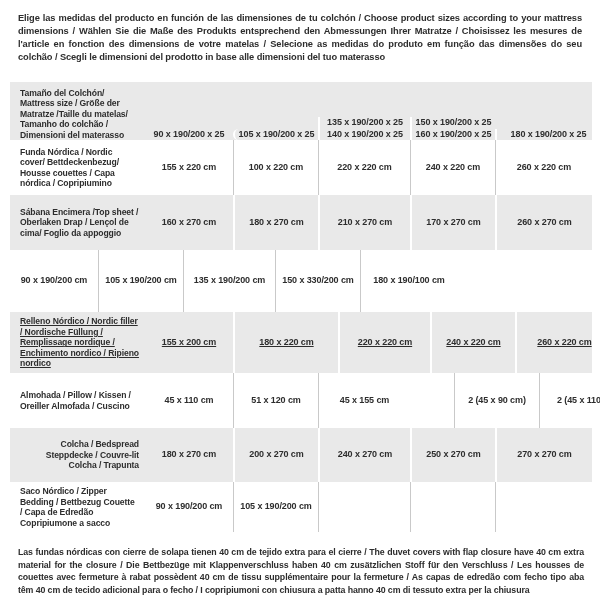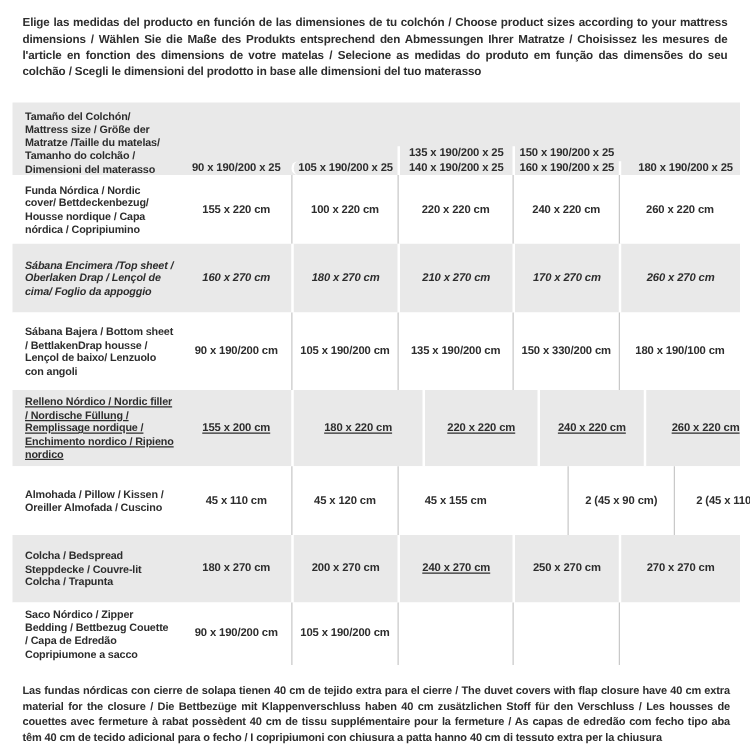--- a/index.html
+++ b/index.html
@@ -94,64 +94,63 @@
         <div class="cell label" style="width: 135px;">Tamaño del Colchón/ Mattress size / Größe der Matratze /Taille du matelas/ Tamanho do colchão / Dimensioni del materasso</div>
         <div class="cell value" style="width: 88px;">90 x 190/200 x 25</div>
         <div class="cell value divided" style="width: 85px; border-radius: 29px;">105 x 190/200 x 25</div>
         <div class="cell value divided" style="width: 92px;">135 x 190/200 x 25
 140 x 190/200 x 25</div>
         <div class="cell value divided" style="width: 85px;">150 x 190/200 x 25
 160 x 190/200 x 25</div>
         <div class="cell value divided" style="width: 105px;">180 x 190/200 x 25</div>
       </div>
       <div class="row white" style="height: 55px;">
-        <div class="cell label" style="width: 135px;">Funda Nórdica /  Nordic cover/ Bettdeckenbezug/ Housse nordique  / Capa nórdica / Copripiumino</div>
+        <div class="cell label" style="width: 135px;">Funda Nórdica /  Nordic cover/ Bettdeckenbezug/ Housse couettes  / Capa nórdica / Copripiumino</div>
         <div class="cell value" style="width: 88px;">155 x 220 cm</div>
         <div class="cell value divided" style="width: 85px;">100 x 220 cm</div>
         <div class="cell value divided" style="width: 92px;">220 x 220 cm</div>
         <div class="cell value divided" style="width: 85px;">240 x 220 cm</div>
         <div class="cell value divided" style="width: 97px;">260 x 220 cm</div>
       </div>
-      <div class="row gray" style="height: 55px; font-style: italic;">
+      <div class="row gray" style="height: 55px;">
         <div class="cell label" style="width: 135px;">Sábana Encimera /Top sheet / Oberlaken Drap / Lençol de cima/ Foglio da appoggio</div>
         <div class="cell value" style="width: 88px;">160 x 270 cm</div>
         <div class="cell value divided" style="width: 85px;">180 x 270 cm</div>
         <div class="cell value divided" style="width: 92px;">210 x 270 cm</div>
         <div class="cell value divided" style="width: 85px;">170 x 270 cm</div>
         <div class="cell value divided" style="width: 97px;">260 x 270 cm</div>
       </div>
       <div class="row white" style="height: 62px;">
-        <div class="cell label" style="width: 135px;">Sábana Bajera / Bottom sheet / BettlakenDrap housse / Lençol de baixo/ Lenzuolo con angoli</div>
         <div class="cell value" style="width: 88px;">90 x 190/200 cm</div>
         <div class="cell value divided" style="width: 85px;">105 x 190/200 cm</div>
         <div class="cell value divided" style="width: 92px;">135 x 190/200 cm</div>
         <div class="cell value divided" style="width: 85px;">150 x 330/200 cm</div>
         <div class="cell value divided" style="width: 97px;">180 x 190/100 cm</div>
       </div>
       <div class="row gray" style="height: 61px; text-decoration: underline;">
         <div class="cell label" style="width: 135px;">Relleno Nórdico / Nordic filler / Nordische Füllung / Remplissage nordique / Enchimento nordico / Ripieno nordico</div>
         <div class="cell value" style="width: 88px;">155 x 200 cm</div>
         <div class="cell value divided" style="width: 105px;">180 x 220 cm</div>
         <div class="cell value divided" style="width: 92px;">220 x 220 cm</div>
         <div class="cell value divided" style="width: 85px;">240 x 220 cm</div>
         <div class="cell value divided" style="width: 97px;">260 x 220 cm</div>
       </div>
       <div class="row white" style="height: 55px;">
         <div class="cell label" style="width: 135px;">Almohada  / Pillow / Kissen / Oreiller Almofada / Cuscino</div>
         <div class="cell value" style="width: 88px;">45 x 110 cm</div>
-        <div class="cell value divided" style="width: 85px;">45 x 120 cm</div>
+        <div class="cell value divided" style="width: 85px;">51 x 120 cm</div>
         <div class="cell value divided" style="width: 92px;">45 x 155 cm</div>
         <div class="cell value divided" style="width: 85px; margin-left: 44px;">2 (45 x 90 cm)</div>
         <div class="cell value divided" style="width: 97px;">2 (45 x 110 cm)</div>
       </div>
       <div class="row gray" style="height: 54px;">
-        <div class="cell label" style="width: 135px;">Colcha / Bedspread Steppdecke / Couvre-lit Colcha / Trapunta</div>
+        <div class="cell label" style="width: 135px; text-align: right;">Colcha / Bedspread Steppdecke / Couvre-lit Colcha / Trapunta</div>
         <div class="cell value" style="width: 88px;">180 x 270 cm</div>
         <div class="cell value divided" style="width: 85px;">200 x 270 cm</div>
-        <div class="cell value divided" style="width: 92px; text-decoration: underline;">240 x 270 cm</div>
+        <div class="cell value divided" style="width: 92px;">240 x 270 cm</div>
         <div class="cell value divided" style="width: 85px;">250 x 270 cm</div>
         <div class="cell value divided" style="width: 97px;">270 x 270 cm</div>
       </div>
       <div class="row white" style="height: 50px;">
         <div class="cell label" style="width: 135px;">Saco Nórdico / Zipper Bedding / Bettbezug Couette  / Capa de Edredão Copripiumone a sacco</div>
         <div class="cell value" style="width: 88px;">90 x 190/200 cm</div>
         <div class="cell value divided" style="width: 85px;">105 x 190/200 cm</div>
         <div class="cell value divided" style="width: 92px;"></div>
         <div class="cell value divided" style="width: 85px;"></div>
         <div class="cell value divided" style="width: 97px;"></div>

